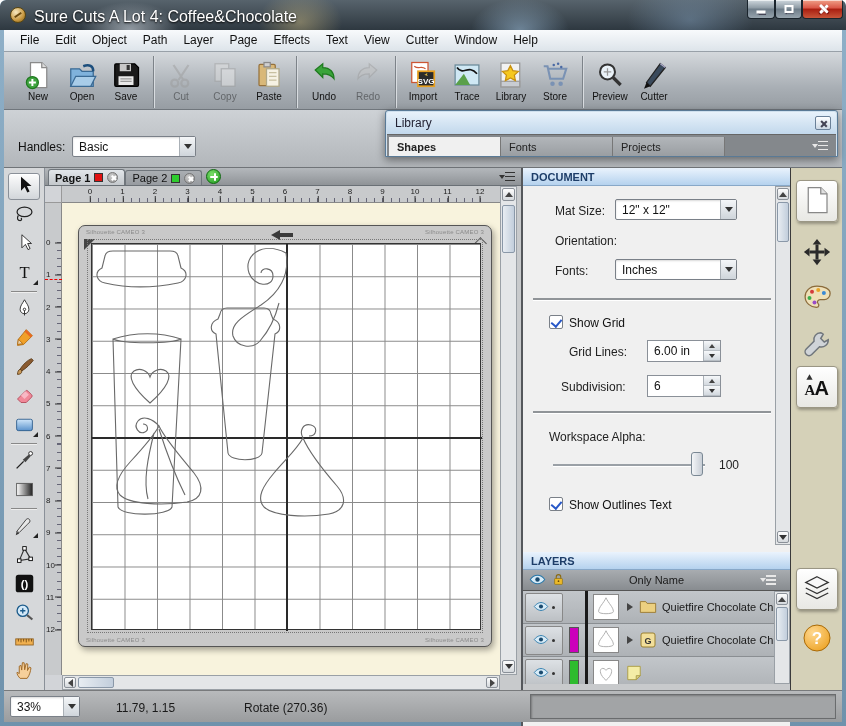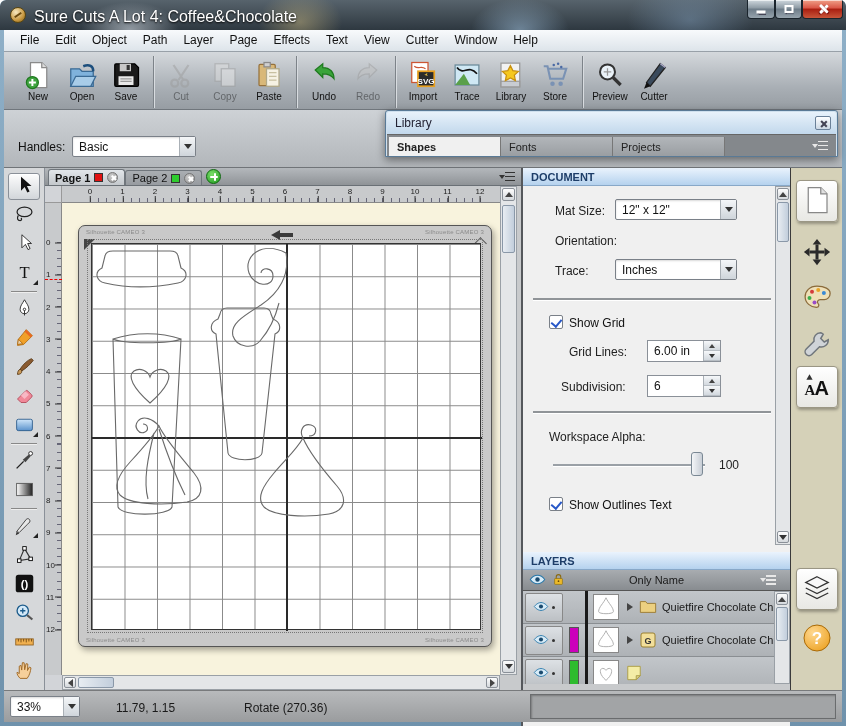--- a/index.html
+++ b/index.html
@@ -594,21 +594,21 @@
       <span class="fieldlabel" style="left:32px;top:36px">Mat Size:</span>
       <div class="dropdown" style="left:92px;top:31px;width:122px;height:21px">
         <span class="dd-val">12" x 12"</span>
         <span class="dd-arrow">
             <i class="tri-down"></i>
           </span>
       </div>
 
       <span class="fieldlabel" style="left:32px;top:66px">Orientation:</span>
 
-      <span class="fieldlabel" style="left:32px;top:96px">Trace:</span>
+      <span class="fieldlabel" style="left:32px;top:96px">Fonts:</span>
       <div class="dropdown" style="left:92px;top:91px;width:122px;height:21px">
         <span class="dd-val">Inches</span>
         <span class="dd-arrow">
             <i class="tri-down"></i>
           </span>
       </div>
 
       <div class="divider" style="left:10px;top:130px;width:238px"></div>
 
       <div class="checkbox on" style="left:26px;top:147px"></div>

